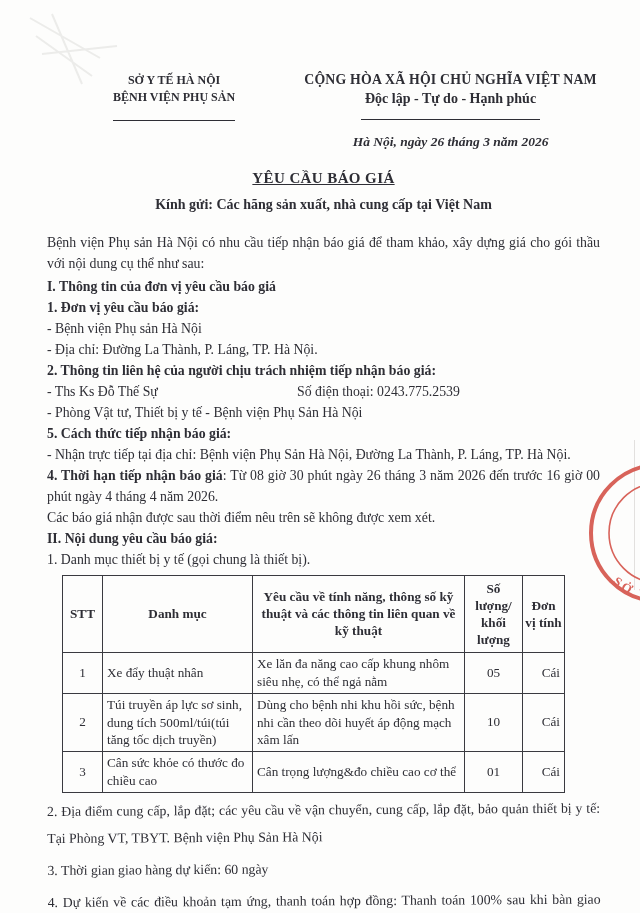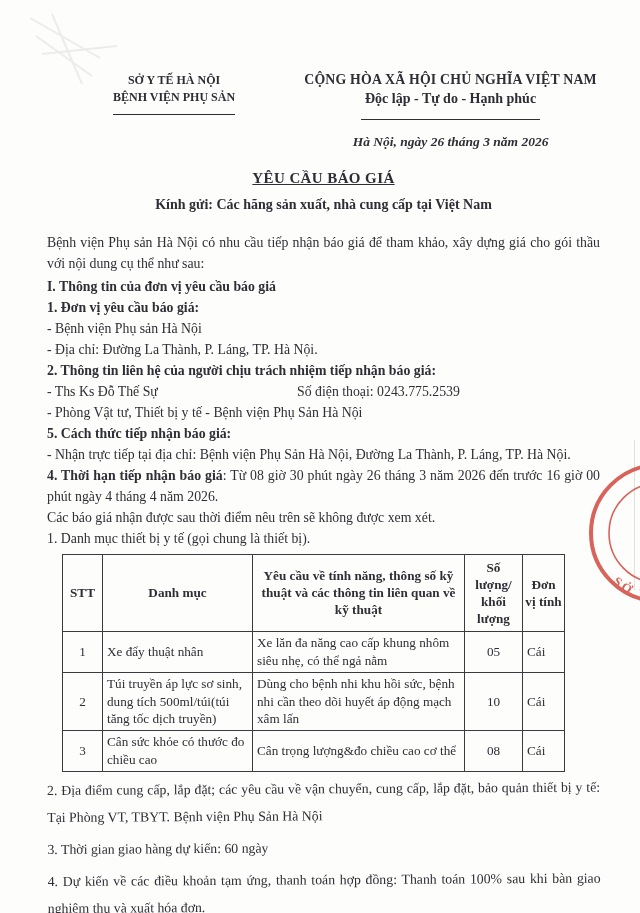--- a/index.html
+++ b/index.html
@@ -10,21 +10,21 @@
     color:#2e2e35;
     position:relative;
     overflow:hidden;
   }
   .page{position:absolute;inset:0;}
   .content{padding:72px 40px 0 47px;position:relative;}
 
   
   .head-row{display:flex;justify-content:space-between;align-items:flex-start;}
   .head-left{width:255px;text-align:center;font-weight:bold;font-size:12px;line-height:1.45;}
-  .head-left .org2{display:inline-block;padding-bottom:7px;border-bottom:1.4px solid #2e2e35;}
+  .head-left .org2{display:inline-block;padding-bottom:13px;border-bottom:1.4px solid #2e2e35;}
   .head-right{width:300px;text-align:center;font-weight:bold;}
   .head-right .nat1{font-size:13.8px;letter-spacing:.2px;}
   .head-right .nat2{display:inline-block;margin-top:3px;font-size:14px;padding:0 4px 12px 4px;border-bottom:1.4px solid #2e2e35;}
   .dateline{margin-top:14px;font-style:italic;font-size:13.5px;}
 
   
   .doc-title{text-align:center;font-weight:bold;font-size:15px;margin-top:20px;letter-spacing:.4px;text-decoration:underline;}
   .salutation{text-align:center;font-weight:bold;font-size:14px;margin-top:10px;}
 
   p,.line{font-size:13.8px;line-height:1.52;margin:0;}
@@ -40,21 +40,21 @@
   table.quote{border-collapse:collapse;margin:4px 0 2px 15px;table-layout:fixed;}
   table.quote th,table.quote td{
     border:1.2px solid #3a3a40;
     font-size:13.2px;
     padding:2px 4px;
     vertical-align:middle;
     overflow:hidden;
   }
   table.quote th{font-weight:bold;text-align:center;line-height:1.3;padding:4px 2px;}
   td.c{text-align:center;}
-  td.unit{text-align:left;vertical-align:top;padding-top:5px;margin-left:36px;}
+  td.unit{text-align:right;vertical-align:top;padding-top:5px;margin-left:36px;}
   td.name-cell,td.spec-cell{line-height:1.35;}
 
   
   .lower{transform:rotate(-0.35deg);transform-origin:0 0;margin-top:6px;}
   .loose{line-height:1.95;font-size:13.8px;margin:0;}
   .loose + .loose{margin-top:5px;}
 
   
   .stamp{position:absolute;right:-104px;top:448px;width:170px;height:170px;opacity:.92;}
   .edge-shadow{position:absolute;right:5px;top:440px;width:1px;height:150px;background:#e2e0de;}
@@ -98,20 +98,21 @@
     <div class="contact-row">
       <span class="line nm">- Ths Ks Đỗ Thế Sự</span>
       <span class="line">Số điện thoại: 0243.775.2539</span>
     </div>
     <p class="line">- Phòng Vật tư, Thiết bị y tế - Bệnh viện Phụ Sản Hà Nội</p>
     <p class="bold">5. Cách thức tiếp nhận báo giá:</p>
     <p class="line justify">- Nhận trực tiếp tại địa chỉ: Bệnh viện Phụ Sản Hà Nội,  Đường La Thành, P. Láng, TP. Hà Nội.</p>
     <p class="line justify"><span class="bold">4. Thời hạn tiếp nhận báo giá</span><span>: Từ 08 giờ 30 phút ngày 26 tháng 3 năm 2026 đến trước 16 giờ 00 phút ngày 4 tháng 4 năm 2026.</span></p>
     <p class="line">Các báo giá nhận được sau thời điểm nêu trên sẽ không được xem xét.</p>
 
+    <p class="bold">II. Nội dung yêu cầu báo giá:</p>
     <p class="line">1. Danh mục thiết bị y tế (gọi chung là thiết bị).</p>
 
     <table class="quote">
       <colgroup>
         <col style="width:40px">
           <col style="width:150px">
           <col style="width:212px">
           <col style="width:58px">
           <col style="width:42px">
       </colgroup>
@@ -136,21 +137,21 @@
           <td class="c">2</td>
           <td class="name-cell">Túi truyền áp lực sơ sinh, dung tích 500ml/túi(túi tăng tốc dịch truyền)</td>
           <td class="spec-cell">Dùng cho bệnh nhi khu hồi sức, bệnh nhi cần theo dõi huyết áp động mạch xâm lấn</td>
           <td class="c">10</td>
           <td class="unit">Cái</td>
         </tr>
         <tr>
           <td class="c">3</td>
           <td class="name-cell">Cân sức khỏe có thước đo chiều cao</td>
           <td class="spec-cell">Cân trọng lượng&amp;đo chiều cao cơ thể</td>
-          <td class="c">08</td>
+          <td class="c">01</td>
           <td class="unit">Cái</td>
         </tr>
       </tbody>
     </table>
 
     <div class="lower">
       <p class="loose justify">2. Địa điểm cung cấp, lắp đặt; các yêu cầu về vận chuyển, cung cấp, lắp đặt, bảo quản thiết bị y tế: Tại Phòng VT, TBYT.  Bệnh viện Phụ Sản Hà Nội</p>
       <p class="loose">3. Thời gian giao hàng dự kiến: 60 ngày</p>
       <p class="loose justify">4. Dự kiến về các điều khoản tạm ứng, thanh toán hợp đồng: Thanh toán 100% sau khi bàn giao nghiệm thu và xuất hóa đơn.</p>
 

